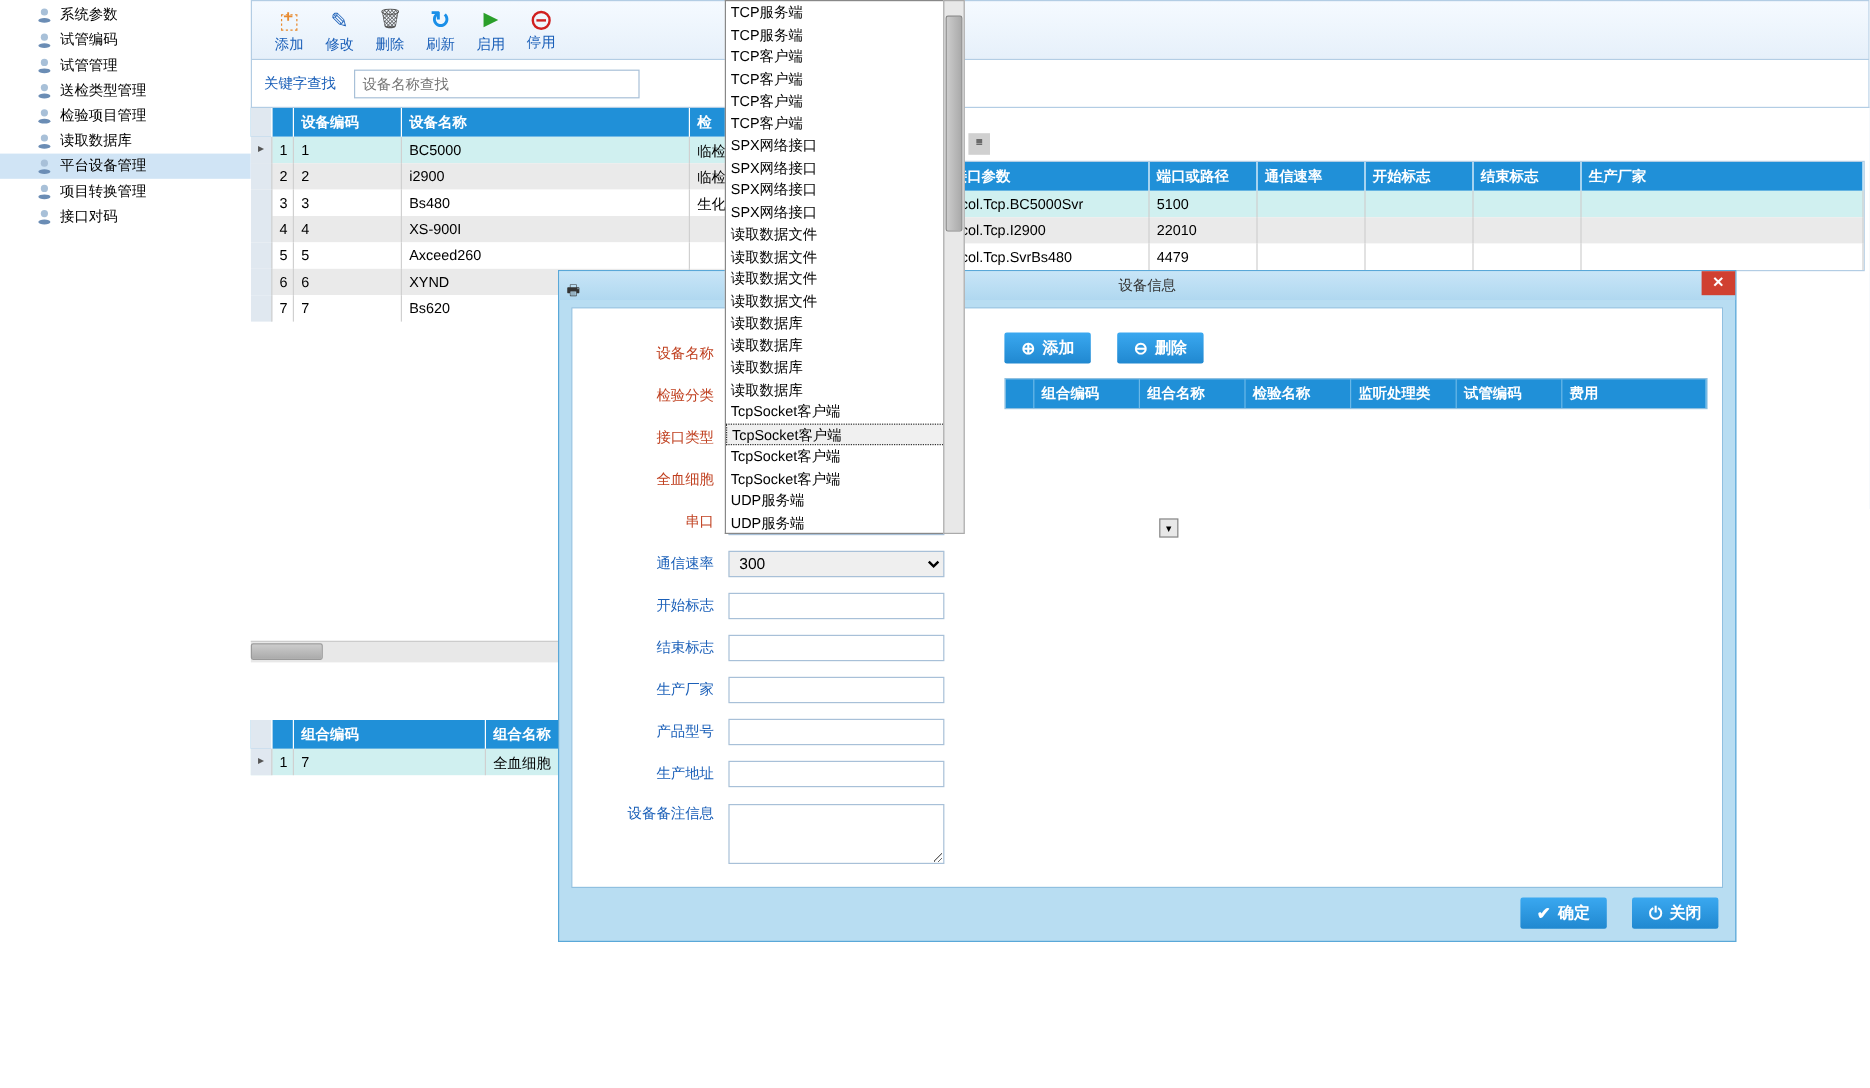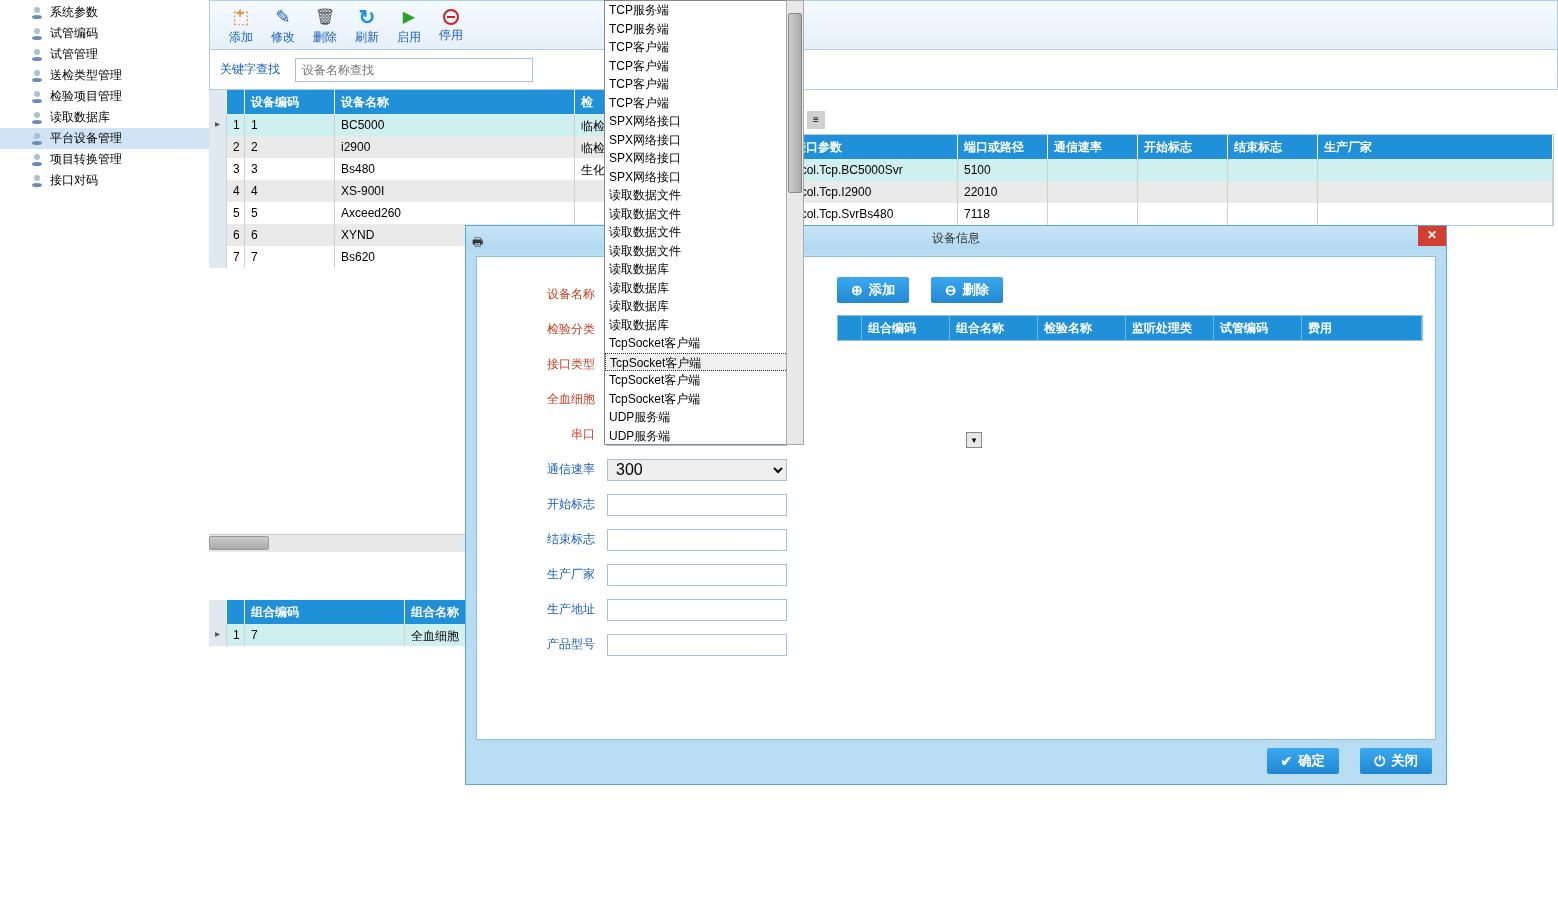--- a/index.html
+++ b/index.html
@@ -195,21 +195,21 @@
 }
 .fld-lbl {
   width: 130px; text-align: right;
   padding-right: 12px;
   color: #c04020;
 }
 .fld-lbl.blue { color: #1a5fb8; }
 .fld-ctl {
   width: 180px; height: 22px;
   border: 1px solid #a8c0d8;
-  padding: 0 4px; font-size: 16px;
+  padding: 0 4px; font-size: 13px;
 }
 
 .dlg-right {
   flex: 1; padding: 20px 12px 0 0;
 }
 .dlg-btns { margin-bottom: 12px; }
 .btn-sm {
   display: inline-flex; align-items: center;
   height: 26px; padding: 0 14px;
   background: linear-gradient(#3aa8f0,#2088d0);
@@ -439,21 +439,21 @@
         <div class="grid-row">
           <div style="width:170px">ocol.Tcp.I2900</div>
           <div style="width:90px">22010</div>
           <div style="width:90px"></div>
           <div style="width:90px"></div>
           <div style="width:90px"></div>
           <div style="flex:1"></div>
         </div>
         <div class="grid-row">
           <div style="width:170px">ocol.Tcp.SvrBs480</div>
-          <div style="width:90px">7118</div>
+          <div style="width:90px">4479</div>
           <div style="width:90px"></div>
           <div style="width:90px"></div>
           <div style="width:90px"></div>
           <div style="flex:1"></div>
         </div>
       </div>
   </div>
 
   <div class="combo-grid">
     <div class="grid-hdr">
@@ -512,26 +512,30 @@
         </div>
       <div class="fld">
           <span class="fld-lbl blue">结束标志</span>
           <input class="fld-ctl" style="">
         </div>
       <div class="fld">
           <span class="fld-lbl blue">生产厂家</span>
           <input class="fld-ctl" style="">
         </div>
       <div class="fld">
+          <span class="fld-lbl blue">产品型号</span>
+          <input class="fld-ctl" style="">
+        </div>
+      <div class="fld">
           <span class="fld-lbl blue">生产地址</span>
           <input class="fld-ctl" style="">
         </div>
-      <div class="fld">
-          <span class="fld-lbl blue">产品型号</span>
-          <input class="fld-ctl" style="">
+      <div class="fld" style="height:60px;align-items:flex-start;padding-top:8px;">
+          <span class="fld-lbl blue">设备备注信息</span>
+          <textarea class="fld-ctl" style="height: 50px;"></textarea>
         </div>
     </div>
     <div class="dlg-right">
       <div class="dlg-btns">
         <button class="btn-sm">
             <span class="bi">⊕</span>
             <span>添加</span>
           </button>
         <button class="btn-sm">
             <span class="bi">⊖</span>

